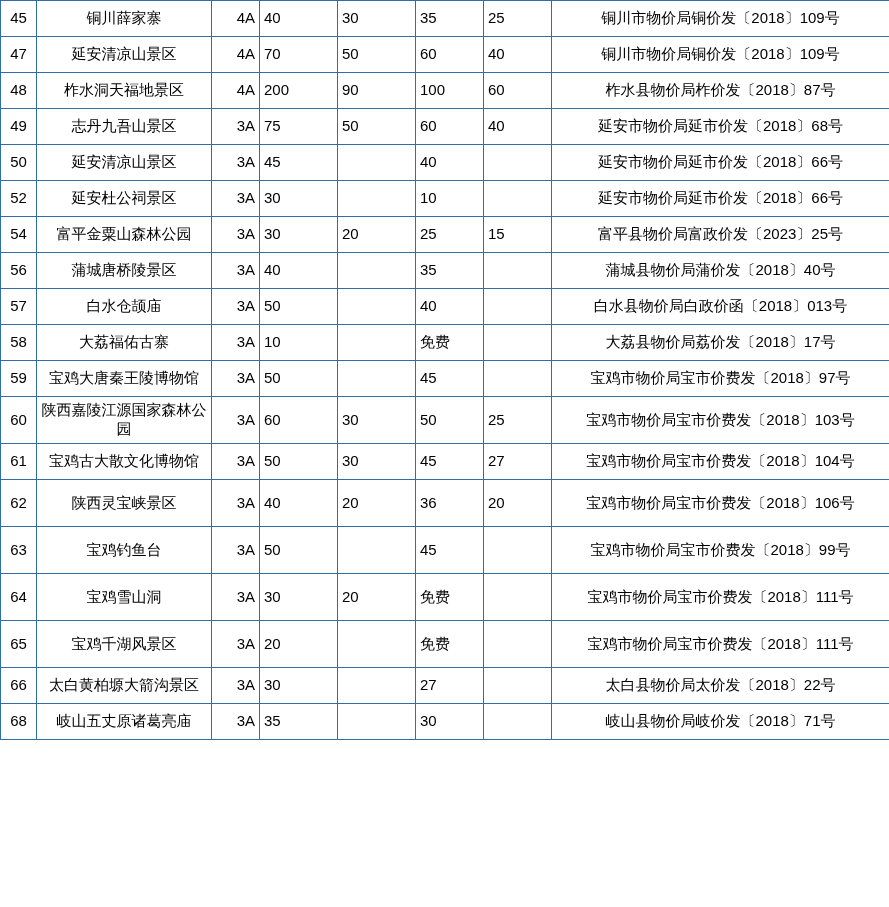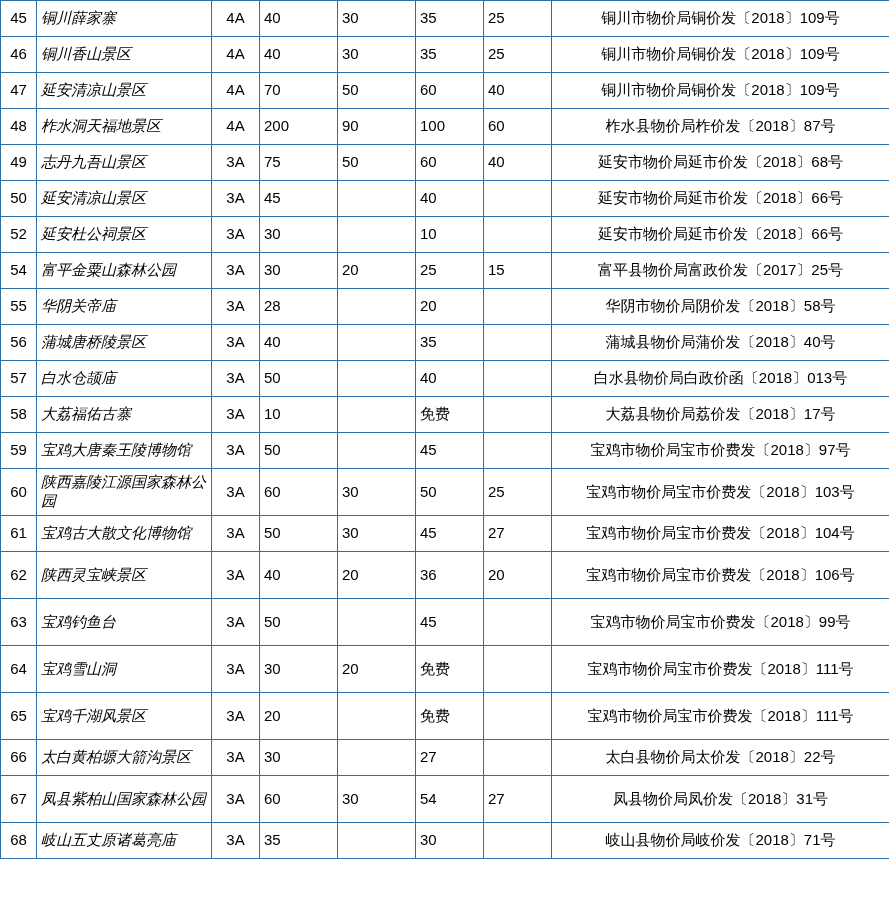--- a/index.html
+++ b/index.html
@@ -29,22 +29,22 @@
   col.c-num   { width: 36px; }
   col.c-name  { width: 175px; }
   col.c-level { width: 48px; }
   col.c-p1    { width: 78px; }
   col.c-p2    { width: 78px; }
   col.c-p3    { width: 68px; }
   col.c-p4    { width: 68px; }
   col.c-doc   { width: 338px; }
 
   td.num   { text-align: center; }
-  td.name  { text-align: left; padding-left: 6px; font-style: italic; }
-  td.level { text-align: center; padding-left: 3px; }
+  td.name  { text-align: center; padding-left: 6px; }
+  td.level { text-align: right; padding-left: 3px; }
   td.price { text-align: left; padding-left: 5px; }
   td.doc   { text-align: center; padding-left: 5px; letter-spacing: 0px; }
   tr.row-tall td { height: 42px; }
   tr.row-std td { height: 31px; }
 </style>
 </head>
 <body>
 
 <table class="pricing-table">
   <colgroup>
@@ -62,30 +62,20 @@
         <td class="num">45</td>
         <td class="name">铜川薛家寨</td>
         <td class="level">4A</td>
         <td class="price">40</td>
         <td class="price">30</td>
         <td class="price">35</td>
         <td class="price">25</td>
         <td class="doc">铜川市物价局铜价发〔2018〕109号</td>
       </tr>
       <tr class="row-std">
-        <td class="num">46</td>
-        <td class="name">铜川香山景区</td>
-        <td class="level">4A</td>
-        <td class="price">40</td>
-        <td class="price">30</td>
-        <td class="price">35</td>
-        <td class="price">25</td>
-        <td class="doc">铜川市物价局铜价发〔2018〕109号</td>
-      </tr>
-      <tr class="row-std">
         <td class="num">47</td>
         <td class="name">延安清凉山景区</td>
         <td class="level">4A</td>
         <td class="price">70</td>
         <td class="price">50</td>
         <td class="price">60</td>
         <td class="price">40</td>
         <td class="doc">铜川市物价局铜价发〔2018〕109号</td>
       </tr>
       <tr class="row-std">
@@ -129,31 +119,21 @@
         <td class="doc">延安市物价局延市价发〔2018〕66号</td>
       </tr>
       <tr class="row-std">
         <td class="num">54</td>
         <td class="name">富平金粟山森林公园</td>
         <td class="level">3A</td>
         <td class="price">30</td>
         <td class="price">20</td>
         <td class="price">25</td>
         <td class="price">15</td>
-        <td class="doc">富平县物价局富政价发〔2017〕25号</td>
-      </tr>
-      <tr class="row-std">
-        <td class="num">55</td>
-        <td class="name">华阴关帝庙</td>
-        <td class="level">3A</td>
-        <td class="price">28</td>
-        <td class="price"></td>
-        <td class="price">20</td>
-        <td class="price"></td>
-        <td class="doc">华阴市物价局阴价发〔2018〕58号</td>
+        <td class="doc">富平县物价局富政价发〔2023〕25号</td>
       </tr>
       <tr class="row-std">
         <td class="num">56</td>
         <td class="name">蒲城唐桥陵景区</td>
         <td class="level">3A</td>
         <td class="price">40</td>
         <td class="price"></td>
         <td class="price">35</td>
         <td class="price"></td>
         <td class="doc">蒲城县物价局蒲价发〔2018〕40号</td>
@@ -250,30 +230,20 @@
       </tr>
       <tr class="row-std">
         <td class="num">66</td>
         <td class="name">太白黄柏塬大箭沟景区</td>
         <td class="level">3A</td>
         <td class="price">30</td>
         <td class="price"></td>
         <td class="price">27</td>
         <td class="price"></td>
         <td class="doc">太白县物价局太价发〔2018〕22号</td>
-      </tr>
-      <tr class="row-tall">
-        <td class="num">67</td>
-        <td class="name">凤县紫柏山国家森林公园</td>
-        <td class="level">3A</td>
-        <td class="price">60</td>
-        <td class="price">30</td>
-        <td class="price">54</td>
-        <td class="price">27</td>
-        <td class="doc">凤县物价局凤价发〔2018〕31号</td>
       </tr>
       <tr class="row-std">
         <td class="num">68</td>
         <td class="name">岐山五丈原诸葛亮庙</td>
         <td class="level">3A</td>
         <td class="price">35</td>
         <td class="price"></td>
         <td class="price">30</td>
         <td class="price"></td>
         <td class="doc">岐山县物价局岐价发〔2018〕71号</td>

